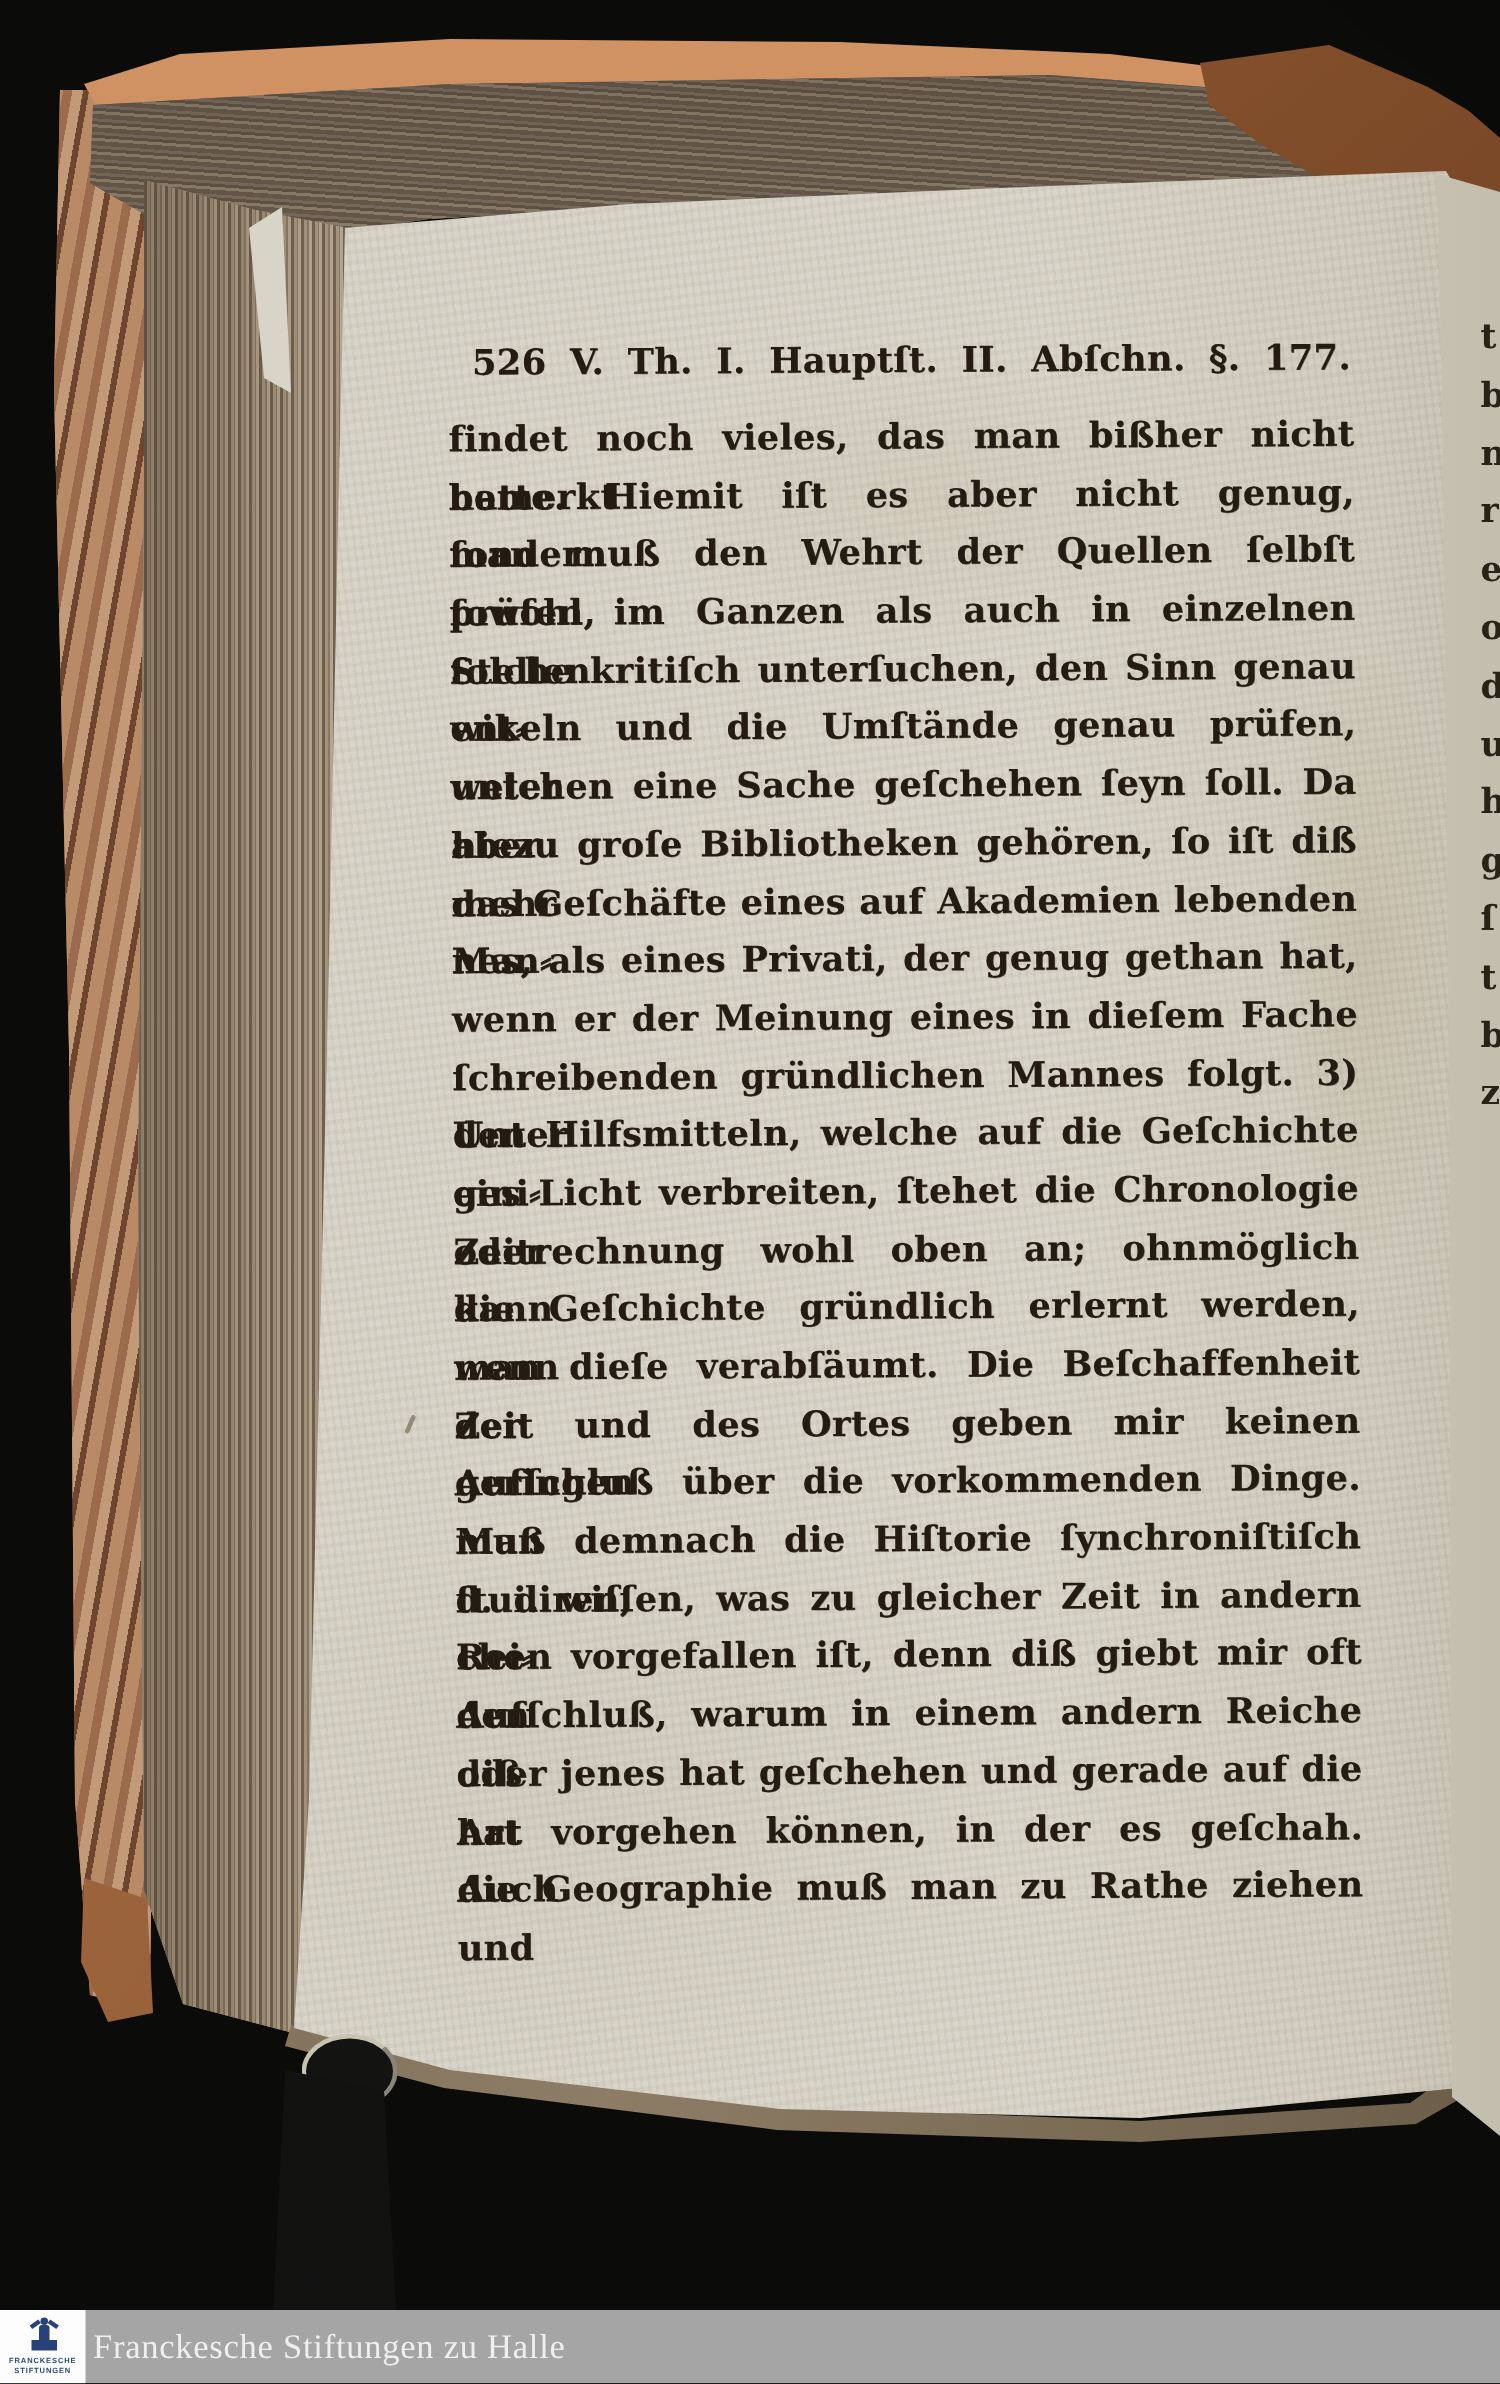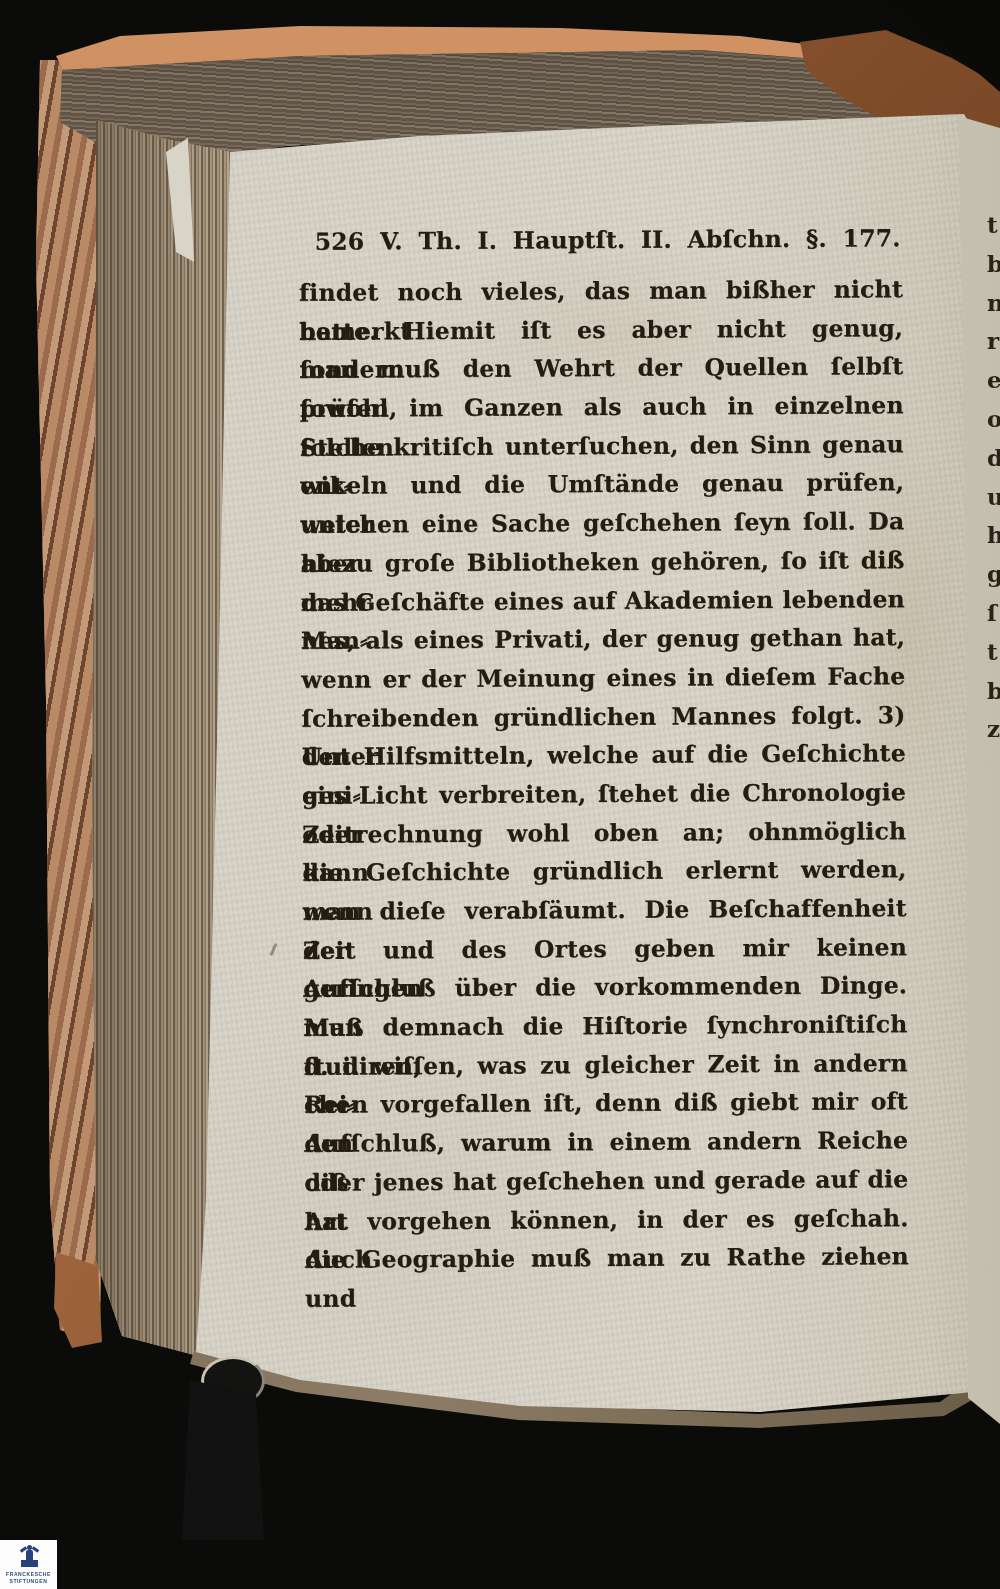--- a/index.html
+++ b/index.html
@@ -233,20 +233,23 @@
         <div class="tline">hat vorgehen können, in der es geſchah. Auch</div>
         <div class="tline">die Geographie muß man zu Rathe ziehen und</div>
       </div>
   </div>
 
   <div class="fiber-mark"></div>
 
   <div class="weight-ring"></div>
   <div class="layer weight-body"></div>
 
+  <div class="banner">
+    <div class="banner-title">Franckesche Stiftungen zu Halle</div>
+  </div>
   <div class="logo-box">
     <div class="logo-emblem">
       <div class="head"></div>
         <div class="body"></div>
       <div class="arm-l"></div>
         <div class="arm-r"></div>
       <div class="base"></div>
     </div>
     <div class="logo-text">
       <div>FRANCKESCHE</div>

